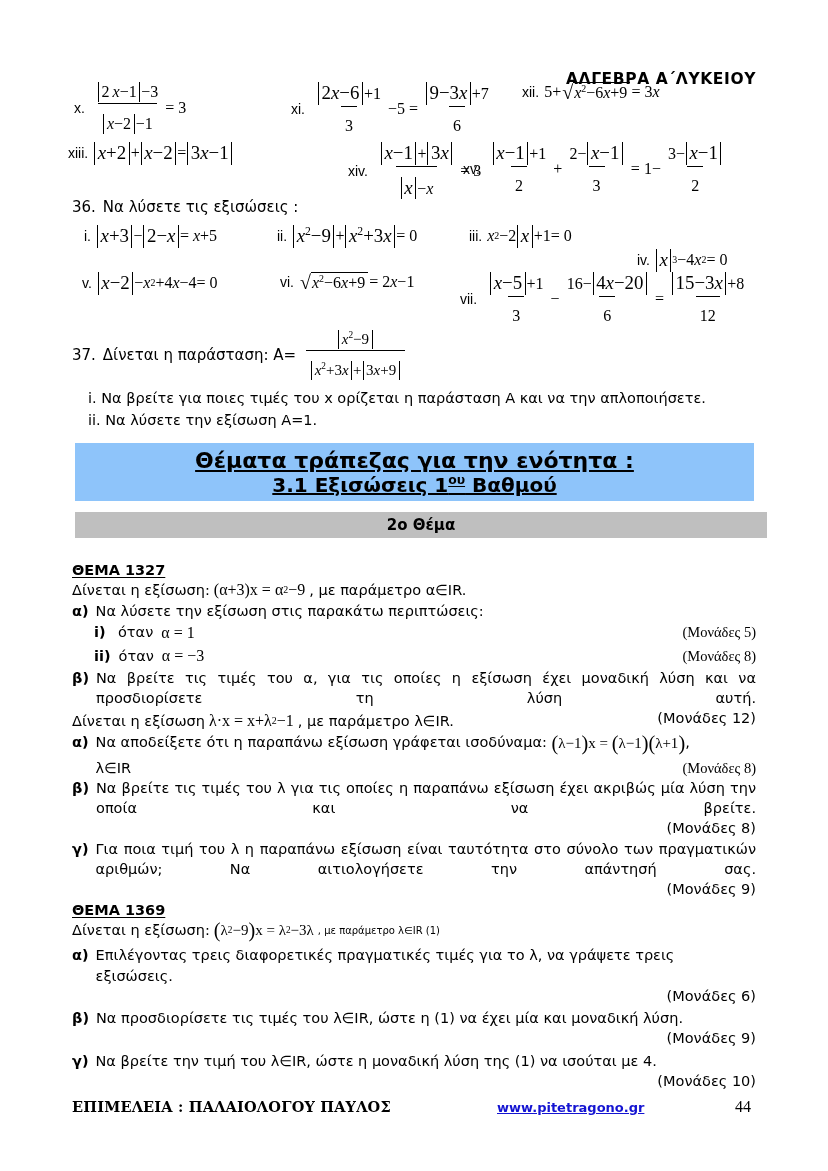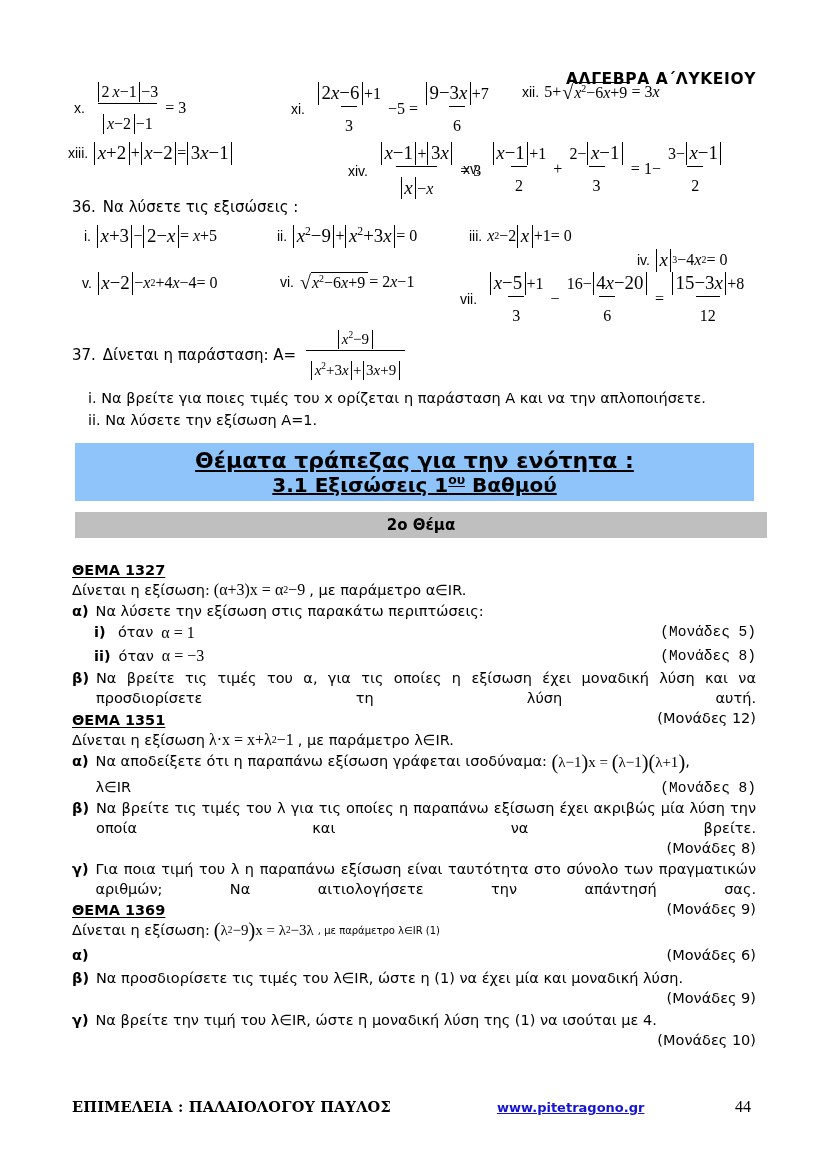--- a/index.html
+++ b/index.html
@@ -211,21 +211,21 @@
   .pb-sub .mark { font-weight: bold; min-width: 16px; }
   .justify { text-align: justify; text-align-last: justify; }
   .row-with-pts {
     display: flex;
     justify-content: space-between;
     align-items: baseline;
     width: 100%;
   }
   .pts-right {
     text-align: right;
-    font-family: Liberation Mono, monospace;
+    font-family: Liberation Serif, serif;
     font-size: 14.5px;
     margin-left: 24px;
   }
 
   
   .footer {
     position: absolute;
     left: 0;
     top: 1098px;
     width: 828px;
@@ -482,21 +482,20 @@
     <div class="pb-item">
       <span class="mark">β)</span>
       <span class="body">
         <span class="justify" style="display:block;">Να βρείτε τις τιμές του α, για τις οποίες η εξίσωση έχει μοναδική λύση και να προσδιορίσετε τη λύση αυτή.</span>
         <span style="display:block; text-align:right;">(Μονάδες 12)</span>
       </span>
     </div>
   </div>
 
   <div class="pblock" style="top:712px;">
-    <div class="pb-head">ΘΕΜΑ 1351</div>
 
     <div class="pb-stem">
       <span style="font-family:'DejaVu Sans',sans-serif; font-size:14.5px;">Δίνεται η εξίσωση</span>
       <span class="math">λ·x&nbsp;=&nbsp;x+λ<sup class="expn">2</sup>−1</span>
       <span style="font-family:'DejaVu Sans',sans-serif; font-size:14.5px;">, με παράμετρο λ∈IR.</span>
     </div>
 
     <div class="pb-item">
       <span class="mark">α)</span>
       <span class="body">
@@ -535,20 +534,21 @@
       <span style="font-family:'DejaVu Sans',sans-serif; font-size:14.5px;">Δίνεται η εξίσωση:</span>
       <span class="math" style="font-size:15px;">
         <span class="paren-tall">(</span>λ<sup class="expn">2</sup>−9<span class="paren-tall">)</span>x&nbsp;=&nbsp;λ<sup class="expn">2</sup>−3λ
       </span>
       <span style="font-family:'DejaVu Sans',sans-serif; font-size:10px;">, με παράμετρο λ∈IR  (1)</span>
     </div>
 
     <div class="pb-item" style="margin-top:6px;">
       <span class="mark">α)</span>
       <span class="body">
+        <span style="display:block;">Επιλέγοντας τρεις διαφορετικές πραγματικές τιμές για το λ, να γράψετε τρεις εξισώσεις.</span>
         <span style="display:block; text-align:right;">(Μονάδες 6)</span>
       </span>
     </div>
 
     <div class="pb-item" style="margin-top:2px;">
       <span class="mark">β)</span>
       <span class="body">
         <span style="display:block;">Να προσδιορίσετε τις τιμές του λ∈IR, ώστε η (1) να έχει μία και μοναδική λύση.</span>
         <span style="display:block; text-align:right;">(Μονάδες 9)</span>
       </span>

